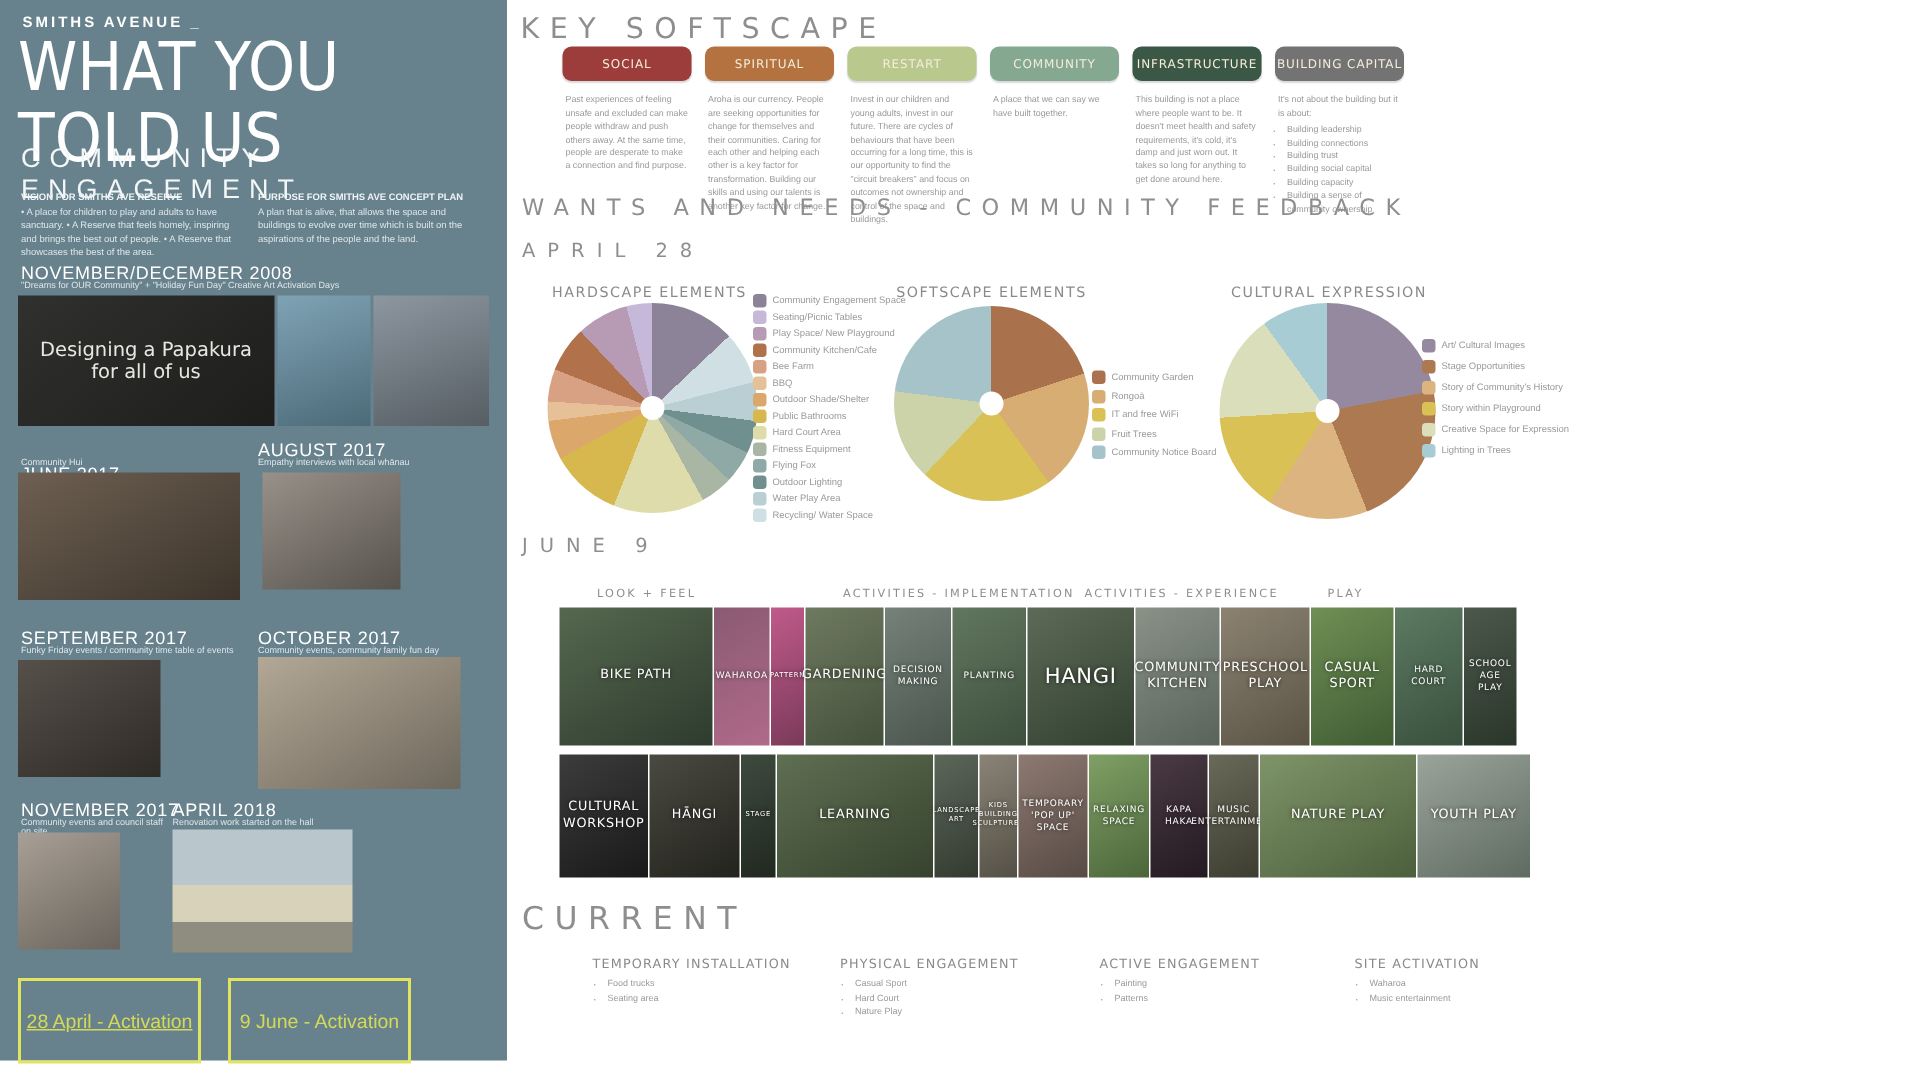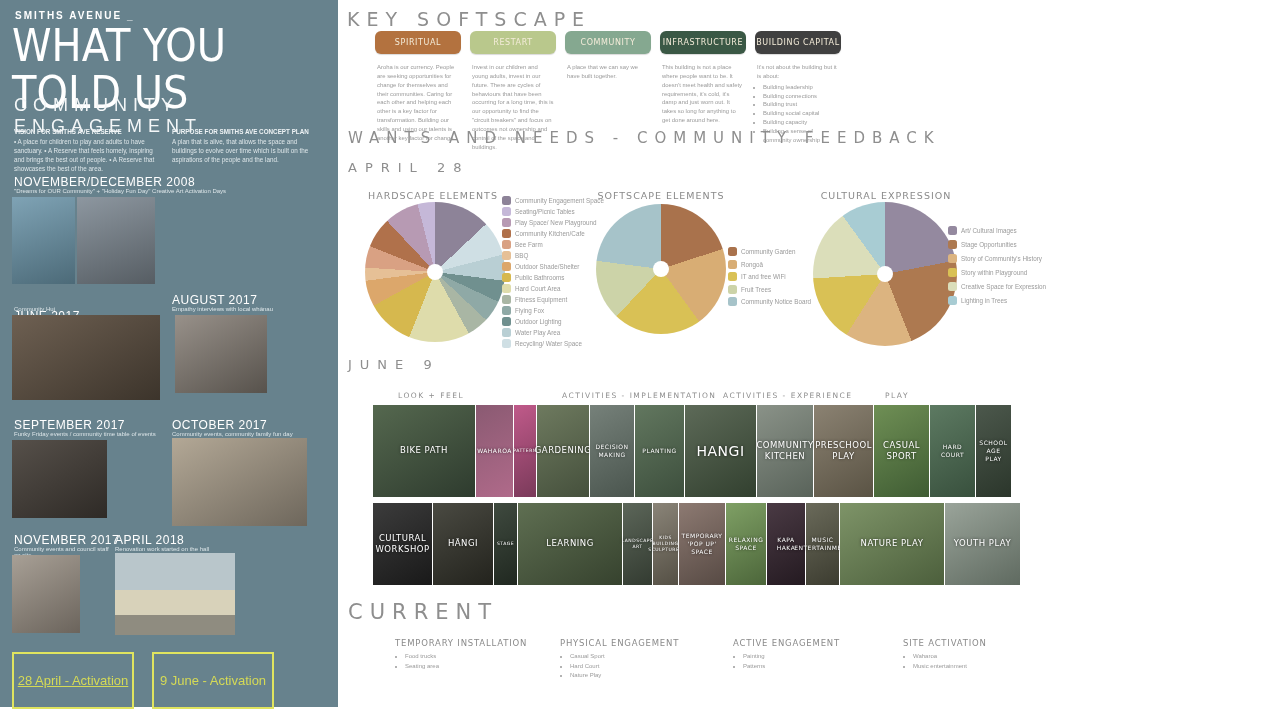--- a/index.html
+++ b/index.html
@@ -97,20 +97,21 @@
     <div class="info-text">• A place for children to play and adults to have sanctuary. • A Reserve that feels homely, inspiring and brings the best out of people. • A Reserve that showcases the best of the area.</div>
   </div>
   <div class="info-col" style="left:172px; width:150px;">
     <div class="info-head">PURPOSE FOR SMITHS AVE CONCEPT PLAN</div>
     <div class="info-text">A plan that is alive, that allows the space and buildings to evolve over time which is built on the aspirations of the people and the land.</div>
   </div>
 
   <div class="t-date" style="left:14px; top:175px;">NOVEMBER/DECEMBER 2008</div>
   <div class="t-cap" style="left:14px; top:188px; width:300px;">"Dreams for OUR Community" + "Holiday Fun Day" Creative Art Activation Days</div>
   <div class="ph ph-strip">
+    <div class="chalk">Designing a Papakura for all of us</div>
     <div class="ph-market"></div>
     <div class="ph-kids"></div>
   </div>
 
   <div class="t-date" style="left:14px; top:293px;margin-top:16px;">JUNE 2017</div>
   <div class="t-cap" style="left:14px; top:306px;">Community Hui</div>
   <div class="ph ph-jun"></div>
 
   <div class="t-date" style="left:172px; top:293px;">AUGUST 2017</div>
   <div class="t-cap" style="left:172px; top:306px; width:150px;">Empathy interviews with local whānau</div>
@@ -132,37 +133,41 @@
   <div class="t-cap" style="left:115px; top:546px; width:130px;">Renovation work started on the hall</div>
   <div class="ph ph-apr"></div>
 
   <div class="activation act-1">28 April - Activation</div>
   <div class="activation act-2">9 June - Activation</div>
 </div>
 
 <div class="mh h-key">KEY SOFTSCAPE</div>
 <div class="cards">
     <div class="card">
+      <div class="card-btn" style="background: rgb(156, 61, 59);">SOCIAL</div>
+      <div class="card-text">Past experiences of feeling unsafe and excluded can make people withdraw and push others away. At the same time, people are desperate to make a connection and find purpose.</div>
+    </div>
+    <div class="card">
       <div class="card-btn" style="background: rgb(179, 114, 63);">SPIRITUAL</div>
       <div class="card-text">Aroha is our currency. People are seeking opportunities for change for themselves and their communities. Caring for each other and helping each other is a key factor for transformation. Building our skills and using our talents is another key factor for change.</div>
     </div>
     <div class="card">
       <div class="card-btn" style="background: rgb(185, 200, 140);">RESTART</div>
       <div class="card-text">Invest in our children and young adults, invest in our future. There are cycles of behaviours that have been occurring for a long time, this is our opportunity to find the "circuit breakers" and focus on outcomes not ownership and control of the space and buildings.</div>
     </div>
     <div class="card">
       <div class="card-btn" style="background: rgb(133, 168, 144);">COMMUNITY</div>
       <div class="card-text">A place that we can say we have built together.</div>
     </div>
     <div class="card">
       <div class="card-btn" style="background: rgb(58, 88, 69);">INFRASTRUCTURE</div>
       <div class="card-text">This building is not a place where people want to be. It doesn't meet health and safety requirements, it's cold, it's damp and just worn out. It takes so long for anything to get done around here.</div>
     </div>
     <div class="card">
-      <div class="card-btn" style="background: #404040;">BUILDING CAPITAL</div>
+      <div class="card-btn" style="background: #737373;">BUILDING CAPITAL</div>
       <div class="card-text">It's not about the building but it is about:</div>
       <ul class="card-bullets">
         <li>Building leadership</li>
         <li>Building connections</li>
         <li>Building trust</li>
         <li>Building social capital</li>
         <li>Building capacity</li>
         <li>Building a sense of community ownership</li>
       </ul>
     </div>

